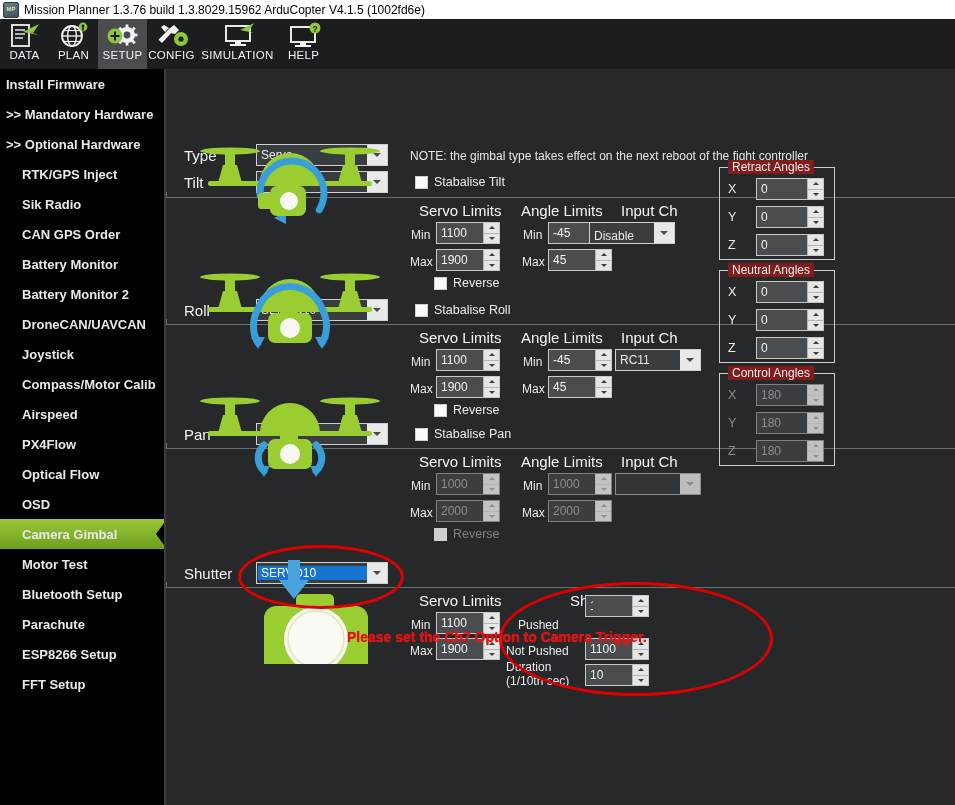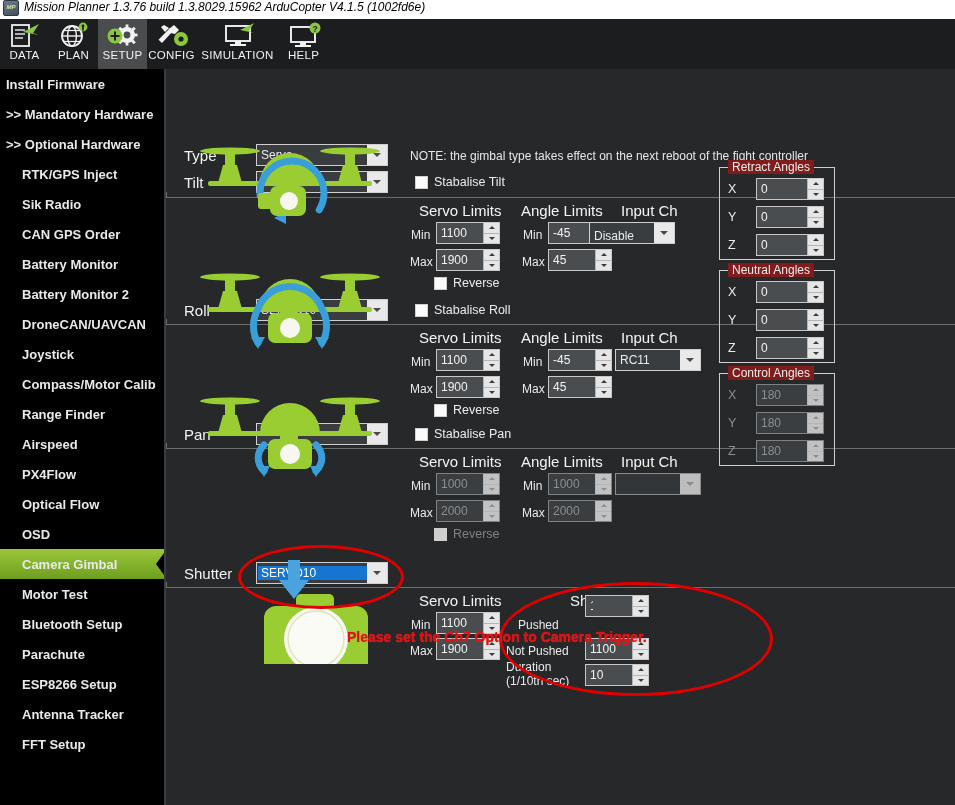--- a/index.html
+++ b/index.html
@@ -9,23 +9,22 @@
     font-family:"Liberation Sans", sans-serif;
     color:#e8e8e8;
     -webkit-font-smoothing:antialiased;
   }
   #app{position:relative;width:955px;height:805px;}
 
   
   .titlebar{
     position:absolute;left:0;top:0;width:955px;height:19px;
     background:#ffffff;color:#000;
-    display:flex;align-items:flex-start;
+    display:flex;align-items:center;
     font-size:12px;
-    font-style:italic;
   }
   .titlebar .appicon{
     width:14px;height:14px;margin:0 5px 0 3px;
     background:linear-gradient(160deg,#6e7d8c,#41505c);
     border:1px solid #2c373f;border-radius:2px;
     position:relative;flex:none;
   }
   .titlebar .appicon::after{
     content:"MP";position:absolute;left:0;right:0;top:0;bottom:0;
     font-size:6px;color:#d8e6a0;text-align:center;line-height:12px;font-weight:bold;
@@ -300,23 +299,20 @@
       <div class="side-item lvl1">
         <span class="lbl">DroneCAN/UAVCAN</span>
       </div>
       <div class="side-item lvl1">
         <span class="lbl">Joystick</span>
       </div>
       <div class="side-item lvl1">
         <span class="lbl">Compass/Motor Calib</span>
       </div>
       <div class="side-item lvl1">
-        <span class="lbl">Range Finder</span>
-      </div>
-      <div class="side-item lvl1">
         <span class="lbl">Airspeed</span>
       </div>
       <div class="side-item lvl1">
         <span class="lbl">PX4Flow</span>
       </div>
       <div class="side-item lvl1">
         <span class="lbl">Optical Flow</span>
       </div>
       <div class="side-item lvl1">
         <span class="lbl">OSD</span>
@@ -328,23 +324,20 @@
         <span class="lbl">Motor Test</span>
       </div>
       <div class="side-item lvl1">
         <span class="lbl">Bluetooth Setup</span>
       </div>
       <div class="side-item lvl1">
         <span class="lbl">Parachute</span>
       </div>
       <div class="side-item lvl1">
         <span class="lbl">ESP8266 Setup</span>
-      </div>
-      <div class="side-item lvl1">
-        <span class="lbl">Antenna Tracker</span>
       </div>
       <div class="side-item lvl1">
         <span class="lbl">FFT Setup</span>
       </div>
     </div>
   <div class="sidebar-edge"></div>
 
   <div class="main">
 
     <div class="rowlabel" style="left:18px;top:78px;">Type</div>

